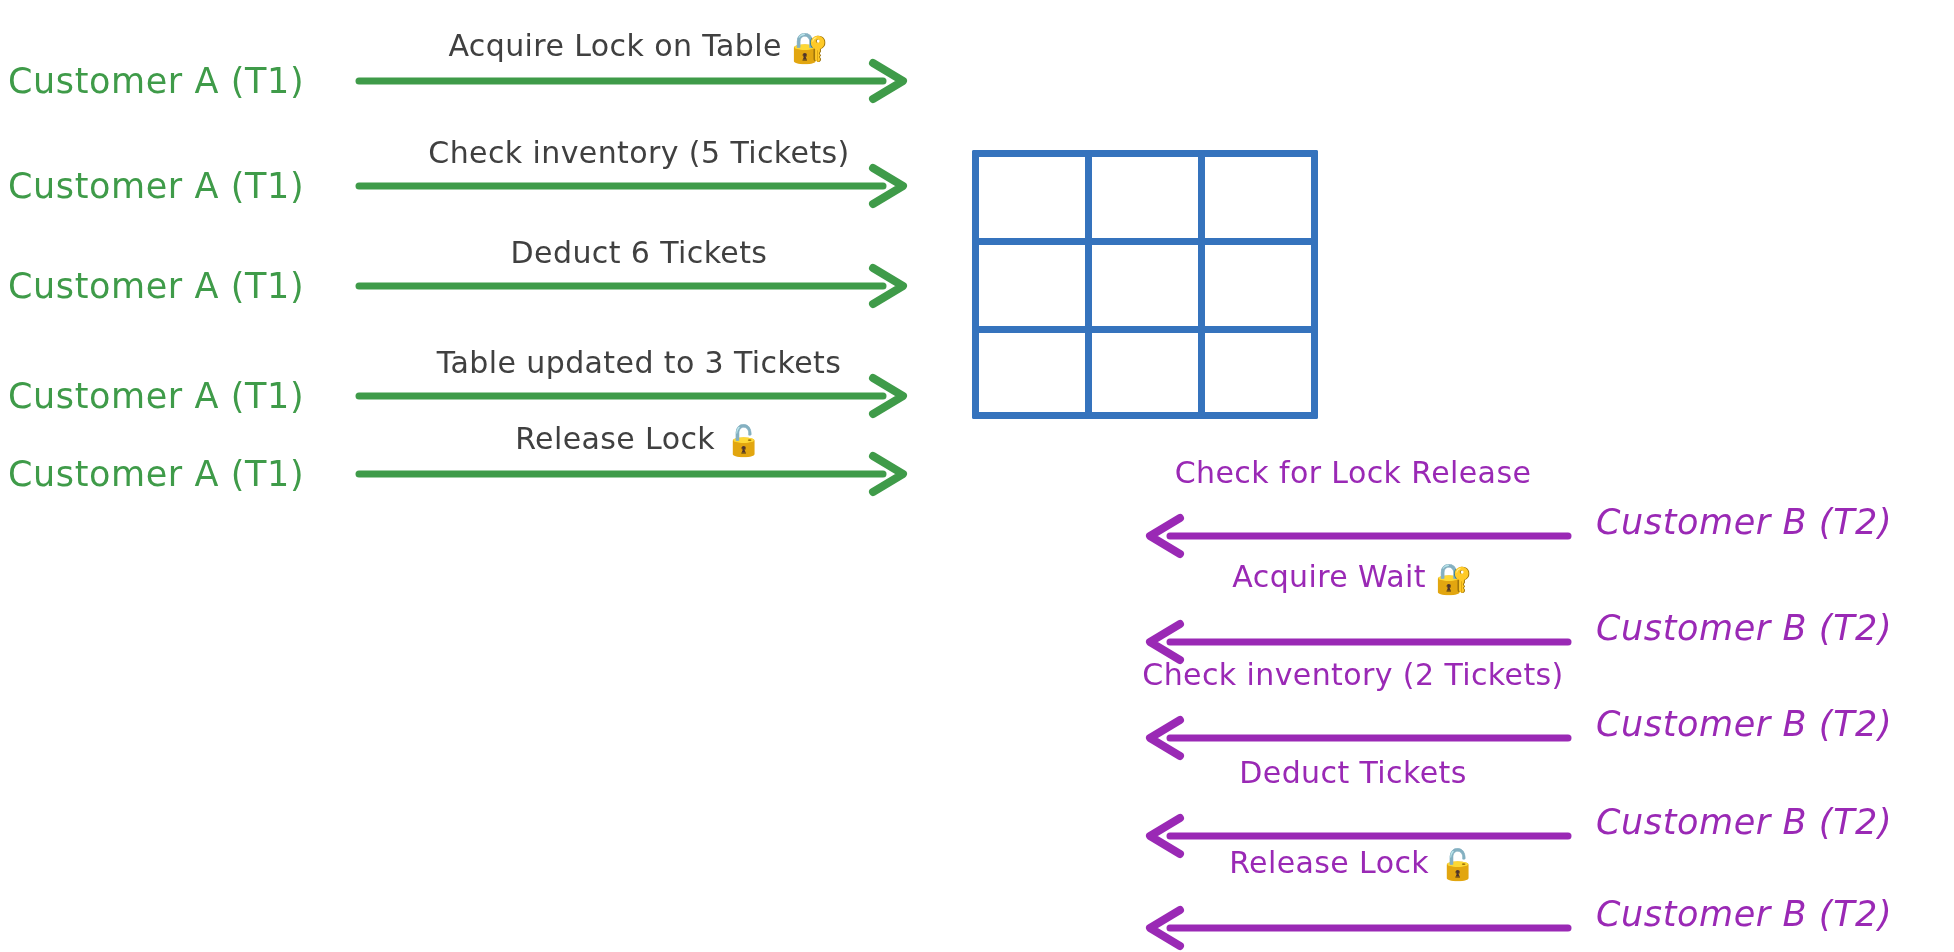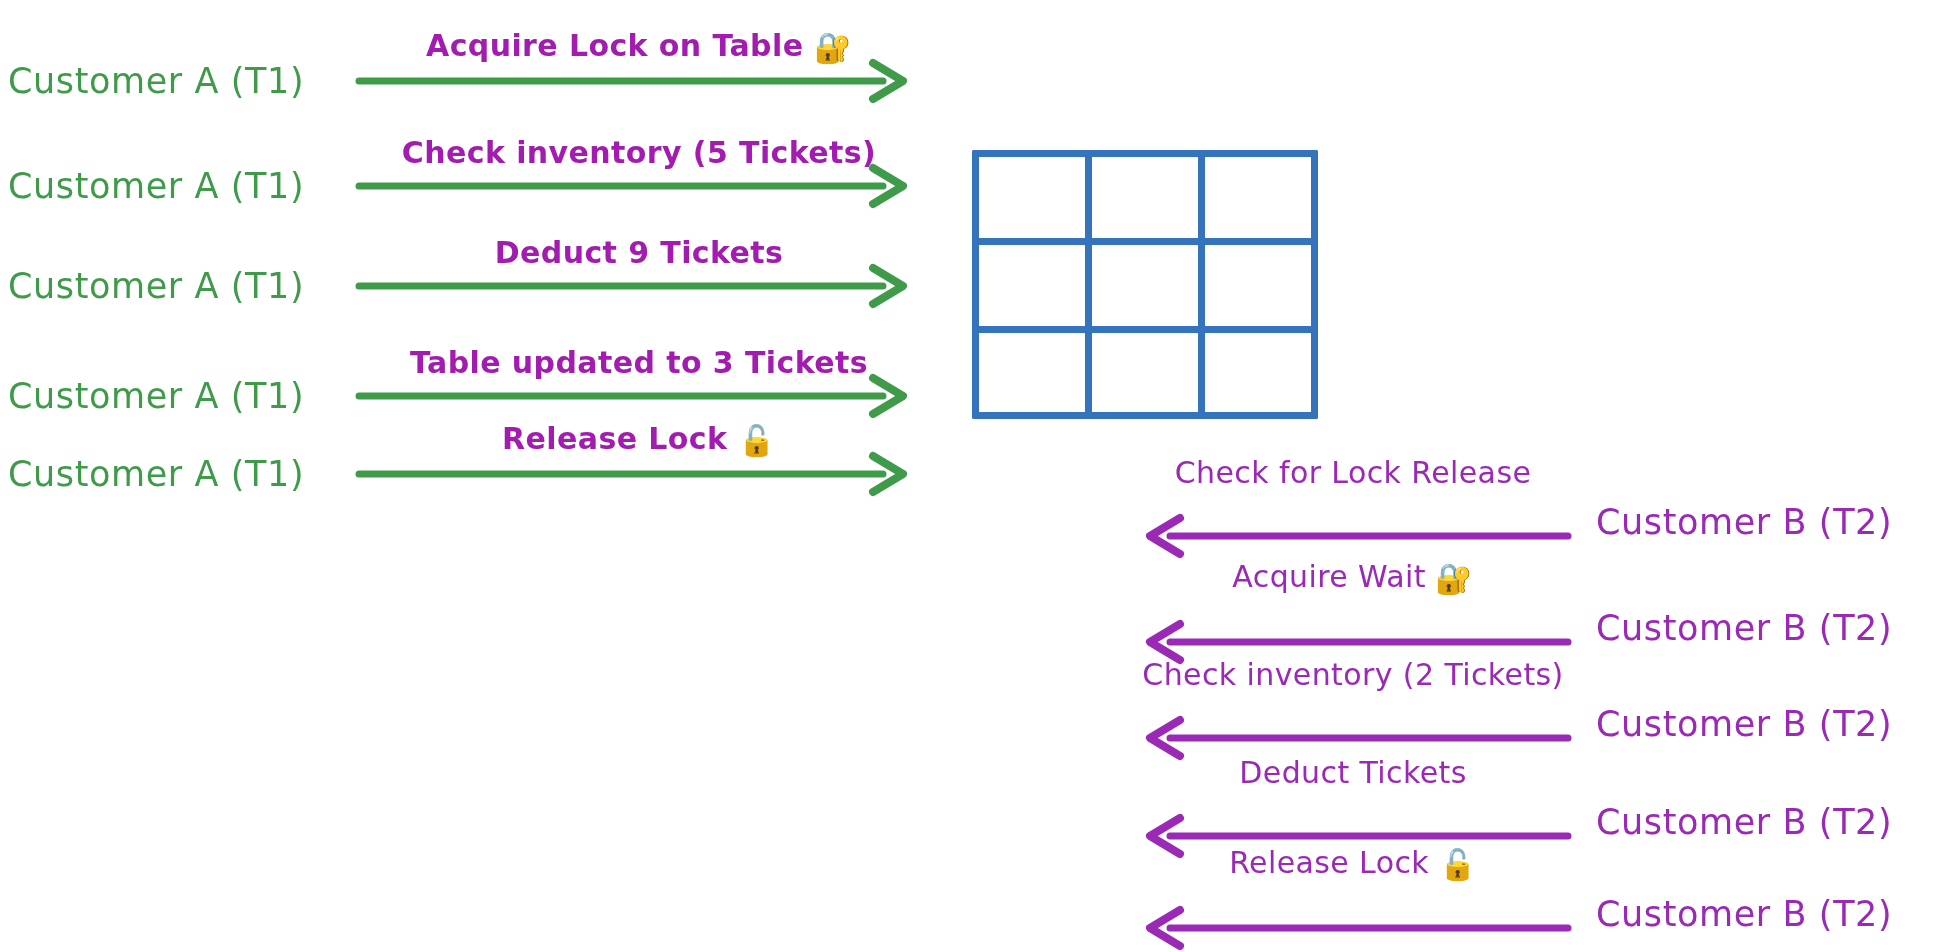--- a/index.html
+++ b/index.html
@@ -34,34 +34,35 @@
   }
   .actor-a {
     color: #3f9b49;
     left: 8px;
     transform: translateY(-50%);
   }
   .actor-b {
     color: #9a29b5;
     left: 1596px;
     transform: translateY(-50%);
+    font-style: italic;
   }
 
   
   .msg-label {
     position: absolute;
     white-space: nowrap;
     font-family: "DejaVu Sans", sans-serif;
     font-size: 30px;
     font-weight: 400;
     letter-spacing: 0.4px;
     line-height: 1;
     transform: translate(-50%, -100%);
   }
-  .msg-green { color: #a21caf; font-weight: bold; }
+  .msg-green { color: #404040; }
   .msg-purple { color: #9a29b5; }
 
   .lock-emoji {
     font-family: "DejaVu Sans", sans-serif;
     font-size: 30px;
     vertical-align: -2px;
   }
 
   
   .arrow-svg {
@@ -101,21 +102,21 @@
       <svg class="arrow-svg" width="548" height="46" viewBox="0 0 548 46" style="left: 357px; top: 155px;">
         <line y1="23" y2="23" stroke="#3f9b49" stroke-width="7" stroke-linecap="round" x1="2" x2="526"></line>
         <path fill="none" stroke="#3f9b49" stroke-width="8" stroke-linecap="round" stroke-linejoin="round" d="M 516 5 L 546 23 L 516 41"></path>
       </svg>
       <div class="msg-label msg-green" style="left: 639px; top: 160px; text-align: right;"><span>Check inventory (5 Tickets)</span></div>
       <div class="actor-label actor-a" style="top: 278px;">Customer A (T1)</div>
       <svg class="arrow-svg" width="548" height="46" viewBox="0 0 548 46" style="left: 357px; top: 255px;">
         <line y1="23" y2="23" stroke="#3f9b49" stroke-width="7" stroke-linecap="round" x1="2" x2="526"></line>
         <path fill="none" stroke="#3f9b49" stroke-width="8" stroke-linecap="round" stroke-linejoin="round" d="M 516 5 L 546 23 L 516 41"></path>
       </svg>
-      <div class="msg-label msg-green" style="left: 639px; top: 260px;"><span>Deduct 9 Tickets</span></div>
+      <div class="msg-label msg-green" style="left: 639px; top: 260px;"><span>Deduct 6 Tickets</span></div>
       <div class="actor-label actor-a" style="top: 388px;">Customer A (T1)</div>
       <svg class="arrow-svg" width="548" height="46" viewBox="0 0 548 46" style="left: 357px; top: 365px;">
         <line y1="23" y2="23" stroke="#3f9b49" stroke-width="7" stroke-linecap="round" x1="2" x2="526"></line>
         <path fill="none" stroke="#3f9b49" stroke-width="8" stroke-linecap="round" stroke-linejoin="round" d="M 516 5 L 546 23 L 516 41"></path>
       </svg>
       <div class="msg-label msg-green" style="left: 639px; top: 370px;"><span>Table updated to 3 Tickets</span></div>
       <div class="actor-label actor-a" style="top: 466px;">Customer A (T1)</div>
       <svg class="arrow-svg" width="548" height="46" viewBox="0 0 548 46" style="left: 357px; top: 443px;">
         <line y1="23" y2="23" stroke="#3f9b49" stroke-width="7" stroke-linecap="round" x1="2" x2="526"></line>
         <path fill="none" stroke="#3f9b49" stroke-width="8" stroke-linecap="round" stroke-linejoin="round" d="M 516 5 L 546 23 L 516 41"></path>

